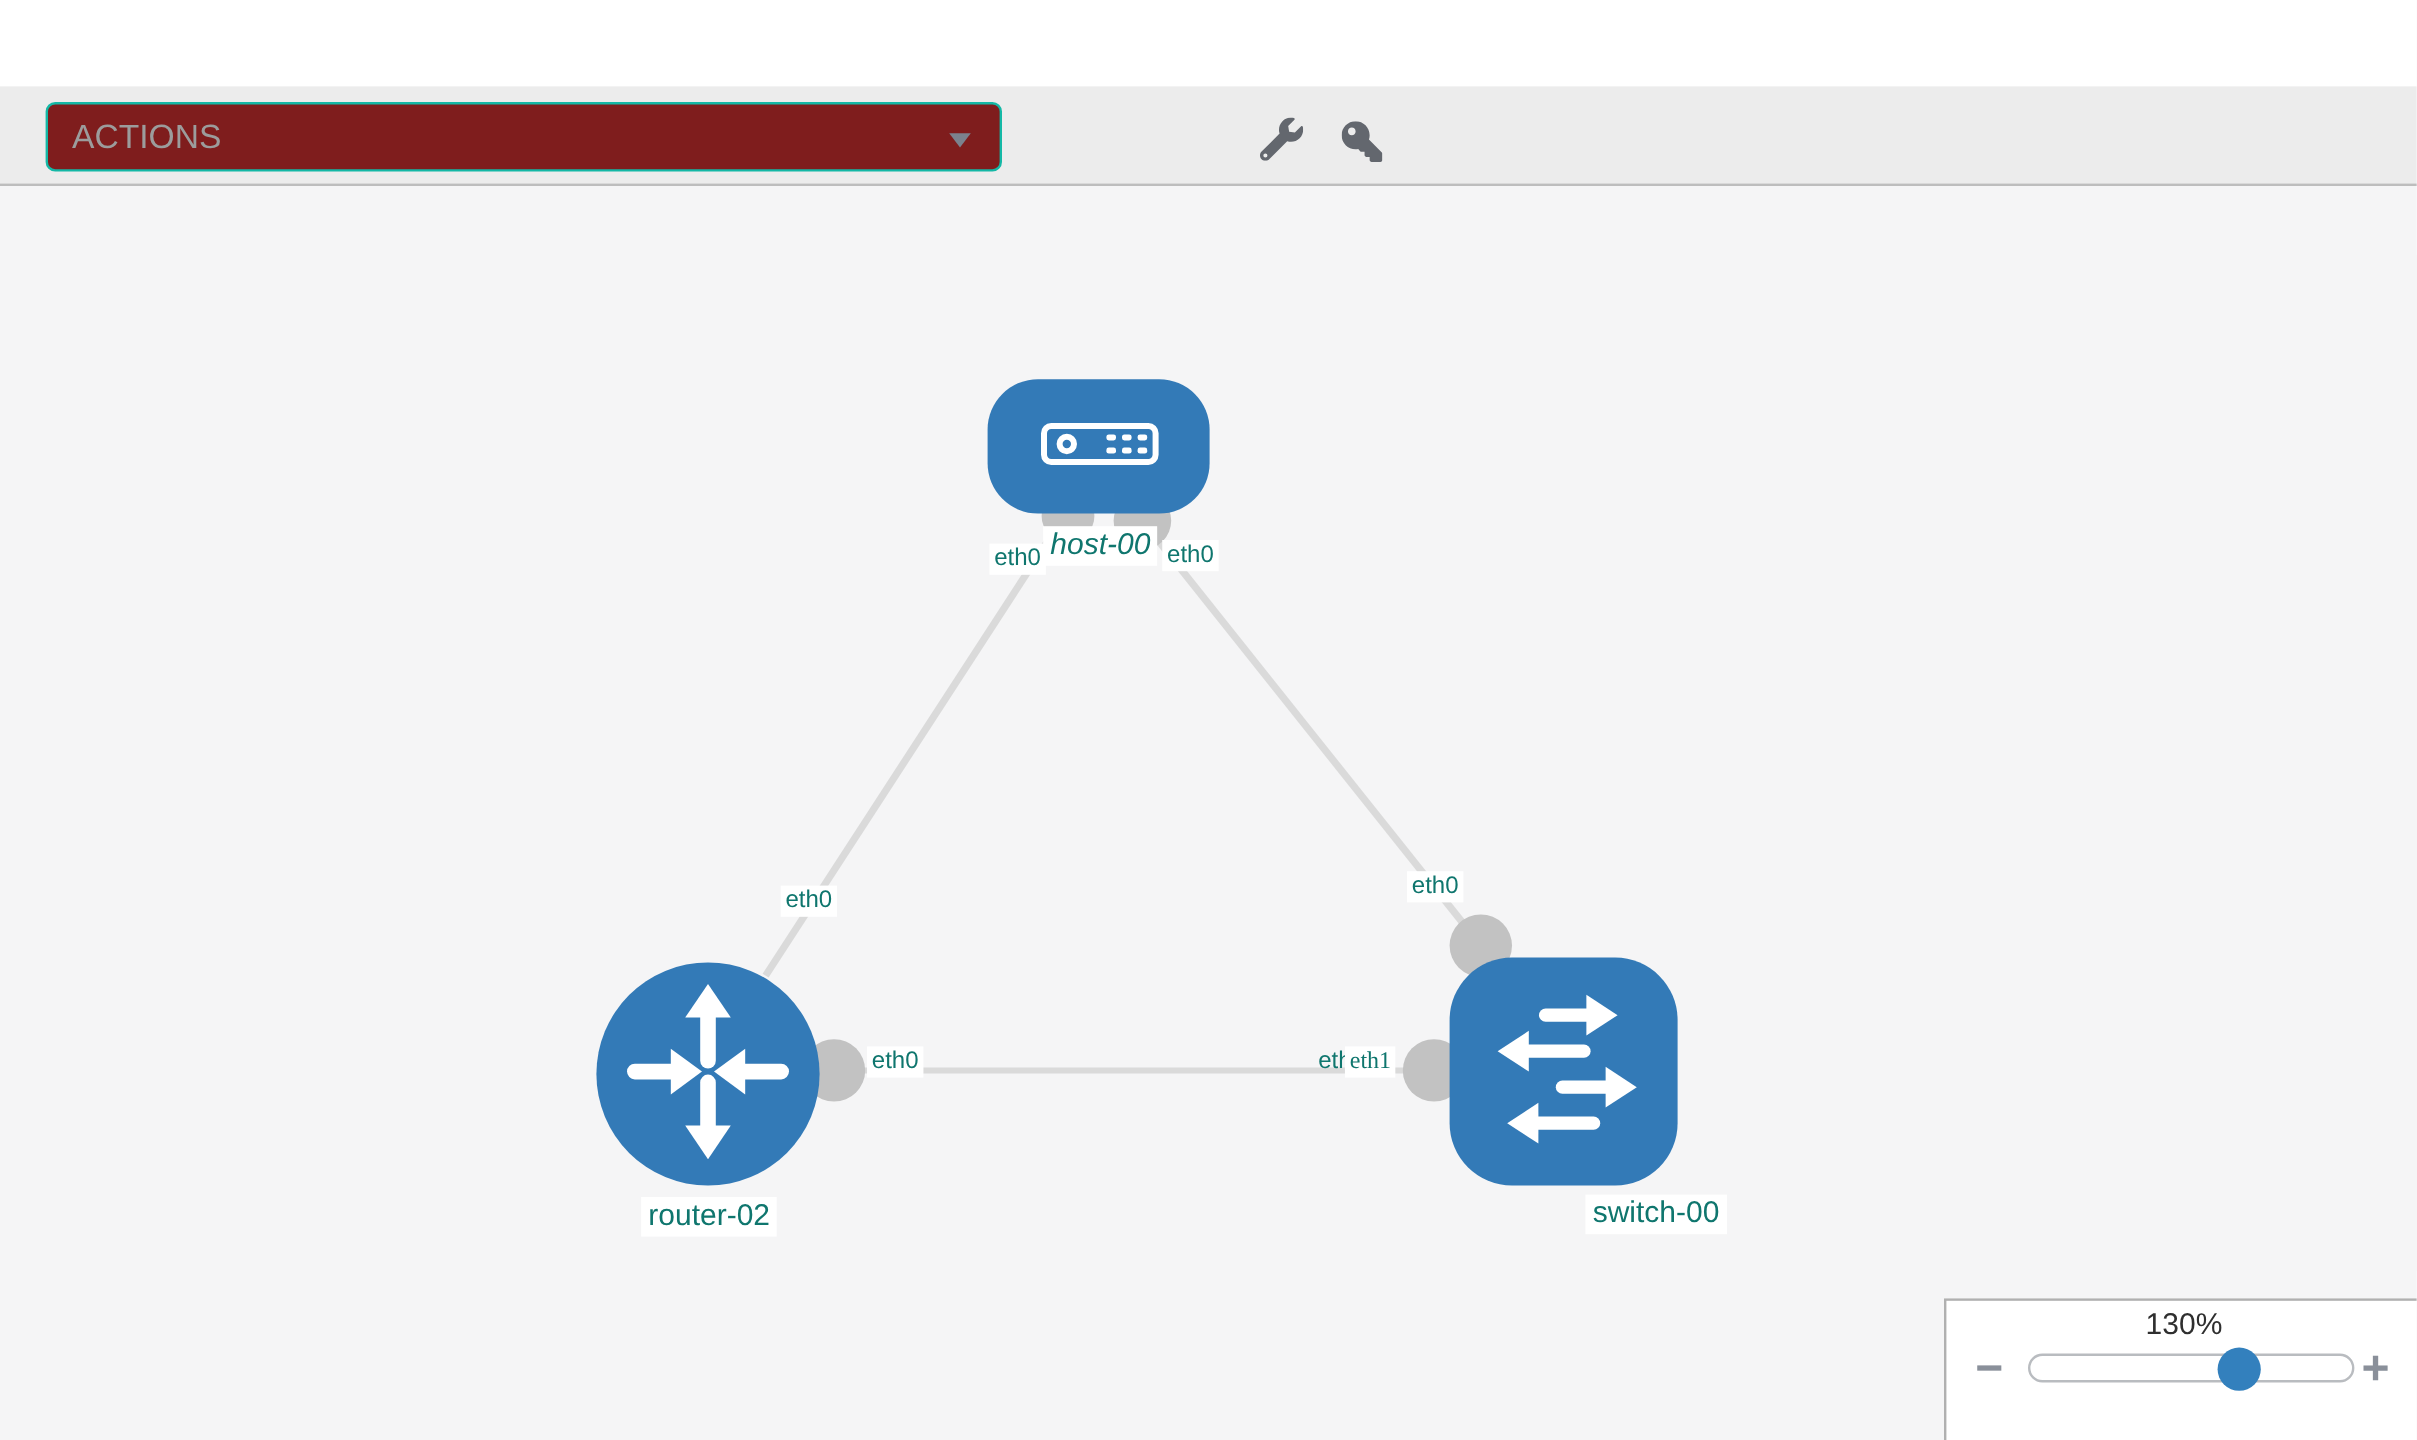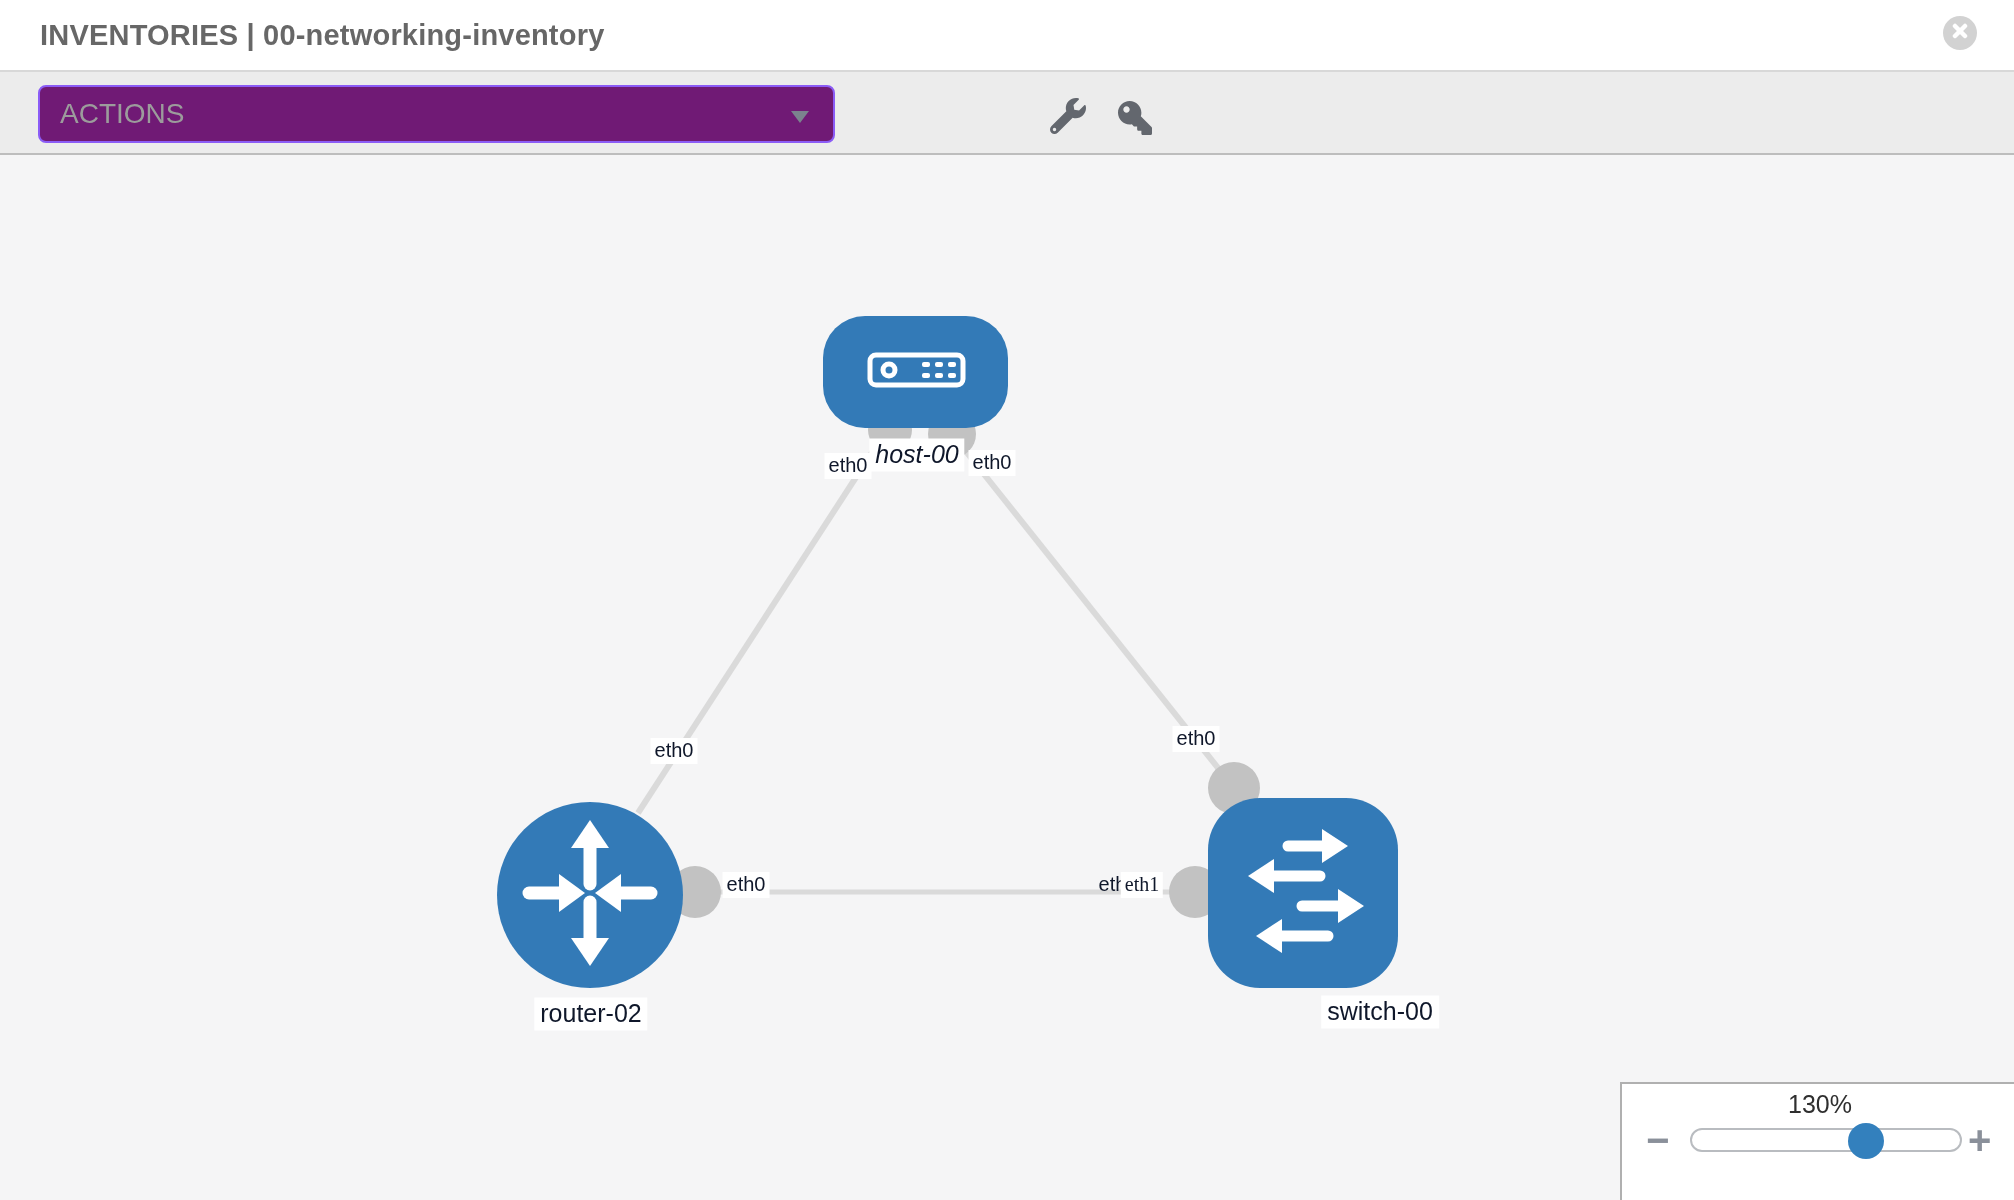--- a/index.html
+++ b/index.html
@@ -14,22 +14,22 @@
   .header-title { position:absolute; left:40px; top:0; height:70px; line-height:70px;
                   font-size:29px; font-weight:bold; color:#676767; letter-spacing:0.2px; }
   .close-btn { position:absolute; left:1943px; top:16px; width:34px; height:34px;
                border-radius:50%; background:#d2d2d2; cursor:pointer;
                display:flex; align-items:center; justify-content:center; }
   .close-btn svg { width:16px; height:16px; }
 
   
   .toolbar { position:absolute; left:0; top:72px; width:2014px; height:83px;
              background:#ececec; border-bottom:2px solid #bdbdbd; }
-  .select-box { position:absolute; top:13px; height:58px; background:#701a75;
-                border:2px solid #8b5cf6; border-radius:8px; cursor:pointer; }
+  .select-box { position:absolute; top:13px; height:58px; background:#7f1d1d;
+                border:2px solid #14b8a6; border-radius:8px; cursor:pointer; }
   .select-box .select-text { position:absolute; left:20px; top:0; height:54px; line-height:54px;
                              font-size:28px; color:#9c9c9c; }
   .caret { position:absolute; right:24px; top:24px; width:0; height:0;
            border-left:9px solid transparent; border-right:9px solid transparent;
            border-top:12px solid #7b828e; }
   .actions-select { left:38px; width:797px; }
   .search-select  { left:1182px; width:798px; }
   .tool-icon { position:absolute; top:26px; width:40px; height:40px; cursor:pointer;
                display:flex; align-items:center; justify-content:center; }
   .wrench-btn { left:1048px; }
@@ -40,21 +40,21 @@
             background:#f5f5f6; overflow:hidden; }
   .links-svg { position:absolute; left:0; top:0; z-index:0; }
 
   .node { position:absolute; background:#337ab7; z-index:2;
           display:flex; align-items:center; justify-content:center; cursor:pointer; }
   .node-host   { left:823px;  top:161px; width:185px; height:112px; border-radius:42px; }
   .node-router { left:497px;  top:647px; width:186px; height:186px; border-radius:50%; }
   .node-switch { left:1208px; top:643px; width:190px; height:190px; border-radius:52px; }
 
   .chip { position:absolute; transform:translate(-50%,-50%); background:#ffffff;
-          color:#0f172a; white-space:nowrap; z-index:4; }
+          color:#0f766e; white-space:nowrap; z-index:4; }
   .node-chip { font-size:25px; padding:1px 6px 3px; z-index:4; }
   .port-chip { font-size:20px; padding:1px 4px 2px; z-index:4; }
   .port-chip.clipped { background:transparent; z-index:3; }
   .port-chip.over { z-index:5;font-family:Liberation Serif, serif; }
 
   
   .zoom-panel { position:absolute; left:1620px; top:927px; width:400px; height:124px;
                 background:#ffffff; border:2px solid #b0b0b0; z-index:6; }
   .zoom-level { position:absolute; left:0; top:6px; width:396px; text-align:center;
                 font-size:25px; color:#2f2f2f; }
@@ -65,31 +65,20 @@
   .slider-track { position:absolute; left:68px; top:44px; width:272px; height:24px;
                   background:#ffffff; border:2px solid #b9bcc0; border-radius:12px; cursor:pointer; }
   .slider-knob { position:absolute; left:156px; top:-7px; width:36px; height:36px;
                  border-radius:50%; background:#3380bd; cursor:grab; }
 </style>
 </head>
 <body>
 
 <div class="app">
 
-  <div class="header">
-    <div class="header-title">INVENTORIES | 00-networking-inventory</div>
-    <div class="close-btn">
-      <span>
-        <svg width="16" height="16" viewBox="0 0 16 16">
-          <line x1="3" y1="3" x2="13" y2="13" stroke="#ffffff" stroke-width="4.5" stroke-linecap="round"></line>
-          <line x1="13" y1="3" x2="3" y2="13" stroke="#ffffff" stroke-width="4.5" stroke-linecap="round"></line>
-        </svg>
-      </span>
-    </div>
-  </div>
 
   <div class="toolbar">
     <div class="select-box actions-select">
       <div class="select-text">ACTIONS</div>
       <div class="caret"></div>
     </div>
 
     <div class="tool-icon wrench-btn">
       <span>
         <svg width="36" height="36" viewBox="0 0 512 512">

